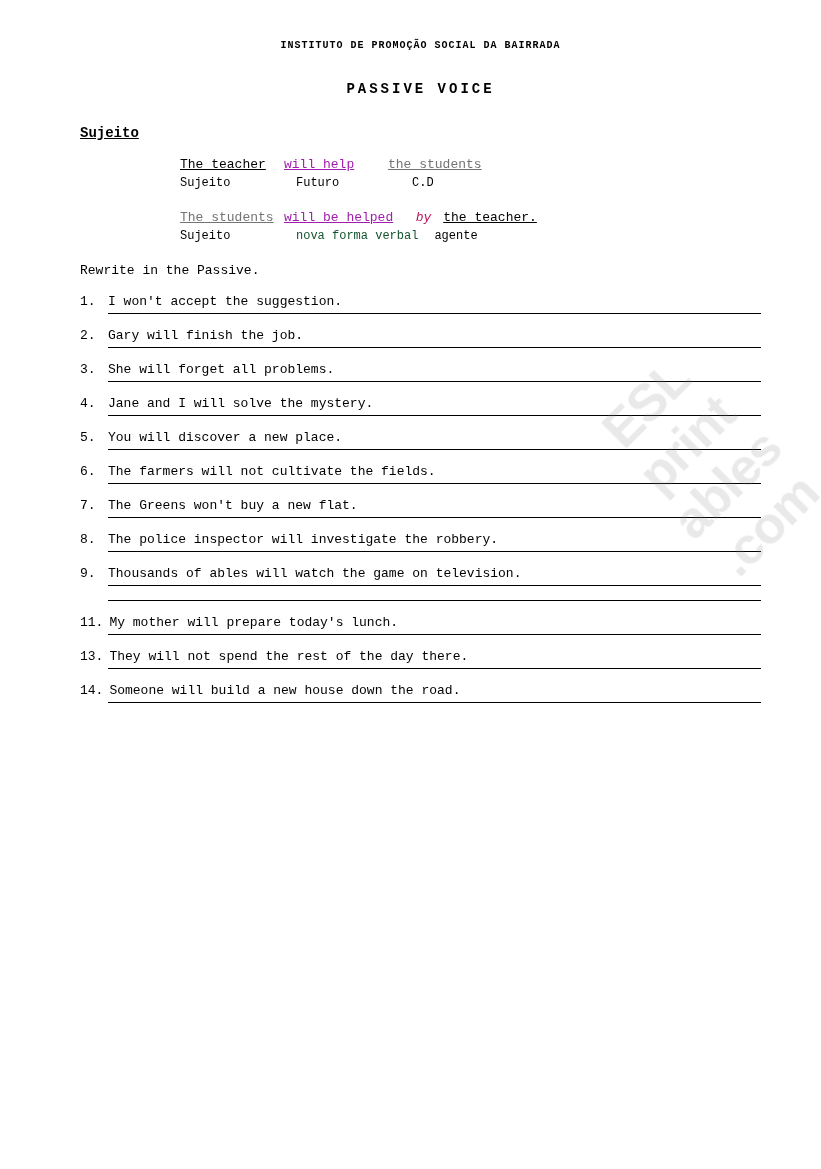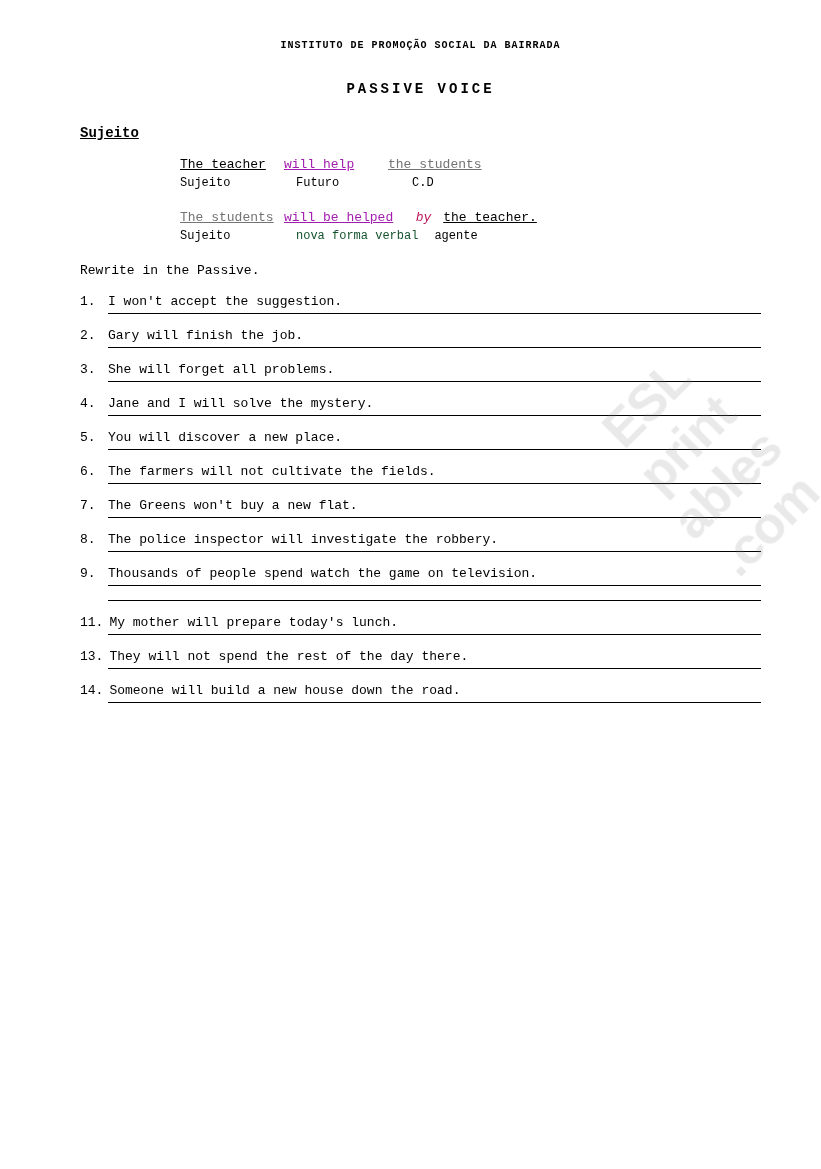--- a/index.html
+++ b/index.html
@@ -258,21 +258,21 @@
     <div class="exercise-item">
       <div class="exercise-line">
         <span class="exercise-num">8.</span>
         <span class="exercise-text">The police inspector will investigate the robbery.</span>
       </div>
       <div class="answer-line"></div>
     </div>
     <div class="exercise-item">
       <div class="exercise-line">
         <span class="exercise-num">9.</span>
-        <span class="exercise-text">Thousands of people spend watch the game on television.</span>
+        <span class="exercise-text">Thousands of ables will watch the game on television.</span>
       </div>
       <div class="answer-line"></div>
     </div>
     <div class="exercise-item">
       <div class="answer-line"></div>
     </div>
     <div class="exercise-item">
       <div class="exercise-line">
         <span class="exercise-num">11.</span>
         <span class="exercise-text">My mother will prepare today's lunch.</span>

